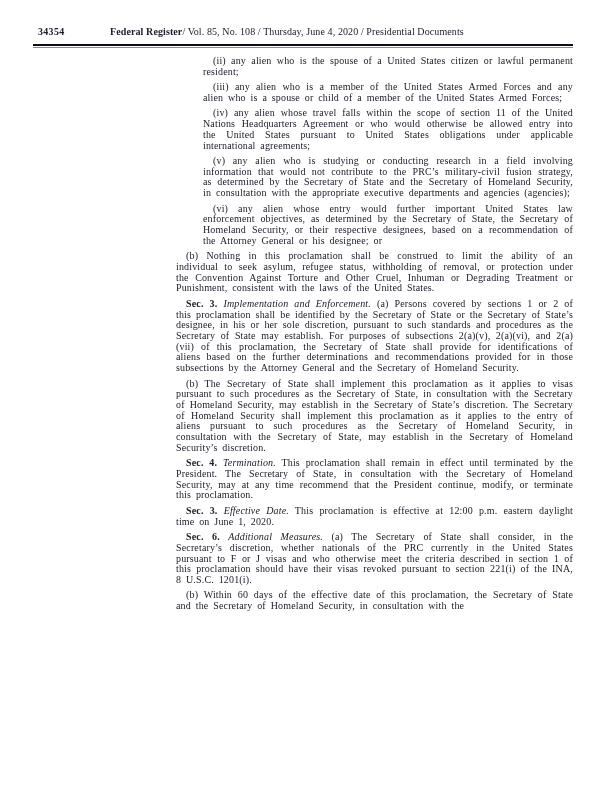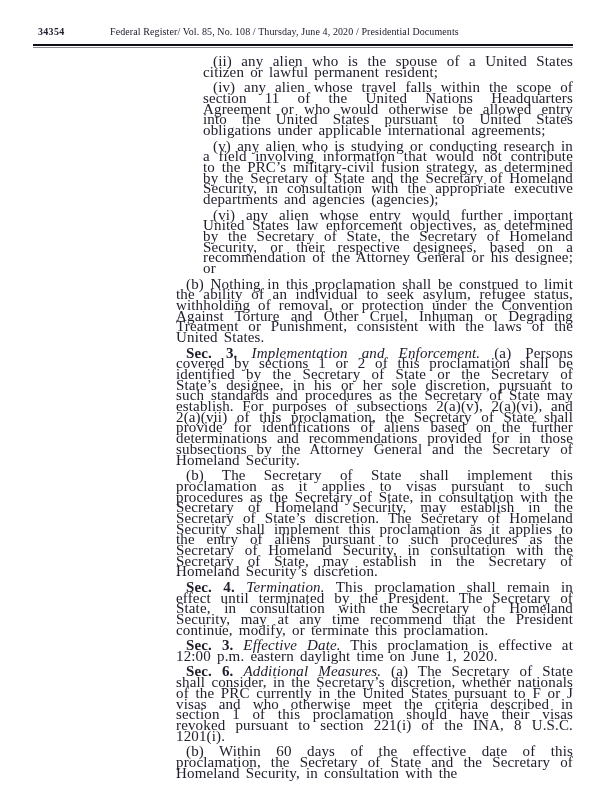--- a/index.html
+++ b/index.html
@@ -33,21 +33,21 @@
     font-weight: bold;
     letter-spacing: 0.3px;
   }
   .citation {
     position: absolute;
     left: 77px;
     top: 0;
     letter-spacing: 0.1px;
   }
   .citation .pub {
-    font-weight: normal;
+    font-weight: bold;
   }
   .header-rule {
     position: absolute;
     top: 44px;
     left: 33px;
     width: 540px;
   }
   .rule-thick {
     height: 2px;
     background: #0e0e18;
@@ -59,21 +59,21 @@
   }
   
   .doc-body {
     position: absolute;
     top: 56px;
     left: 176px;
     width: 397px;
   }
   .para {
     margin: 0 0 4.8px 0;
-    font-size: 15px;
+    font-size: 10px;
     line-height: 10.7px;
     text-align: justify;
     letter-spacing: 0.15px;
     word-spacing: 2.2px;
     font-family: Liberation Serif, serif;
   }
   .para.item {
     margin-left: 27px;
   }
   .para.para {
@@ -98,20 +98,21 @@
     </span>
   </header>
 
   <div class="header-rule">
     <div class="rule-thick"></div>
     <div class="rule-thin"></div>
   </div>
 
   <main class="doc-body" id="doc-body">
       <p class="para item">(ii) any alien who is the spouse of a United States citizen or lawful permanent resident;</p>
+      <p class="para item">(iii) any alien who is a member of the United States Armed Forces and any alien who is a spouse or child of a member of the United States Armed Forces;</p>
       <p class="para item">(iv) any alien whose travel falls within the scope of section 11 of the United Nations Headquarters Agreement or who would otherwise be allowed entry into the United States pursuant to United States obligations under applicable international agreements;</p>
       <p class="para item">(v) any alien who is studying or conducting research in a field involving information that would not contribute to the PRC’s military-civil fusion strategy, as determined by the Secretary of State and the Secretary of Homeland Security, in consultation with the appropriate executive departments and agencies (agencies);</p>
       <p class="para item">(vi) any alien whose entry would further important United States law enforcement objectives, as determined by the Secretary of State, the Secretary of Homeland Security, or their respective designees, based on a recommendation of the Attorney General or his designee; or</p>
       <p class="para para">(b) Nothing in this proclamation shall be construed to limit the ability of an individual to seek asylum, refugee status, withholding of removal, or protection under the Convention Against Torture and Other Cruel, Inhuman or Degrading Treatment or Punishment, consistent with the laws of the United States.</p>
       <p class="para sec"><span class="sec-label">Sec. 3.</span> <span class="sec-title">Implementation and Enforcement.</span> (a) Persons covered by sections 1 or 2 of this proclamation shall be identified by the Secretary of State or the Secretary of State’s designee, in his or her sole discretion, pursuant to such standards and procedures as the Secretary of State may establish. For purposes of subsections 2(a)(v), 2(a)(vi), and 2(a)(vii) of this proclamation, the Secretary of State shall provide for identifications of aliens based on the further determinations and recommendations provided for in those subsections by the Attorney General and the Secretary of Homeland Security.</p>
       <p class="para para">(b) The Secretary of State shall implement this proclamation as it applies to visas pursuant to such procedures as the Secretary of State, in consultation with the Secretary of Homeland Security, may establish in the Secretary of State’s discretion. The Secretary of Homeland Security shall implement this proclamation as it applies to the entry of aliens pursuant to such procedures as the Secretary of Homeland Security, in consultation with the Secretary of State, may establish in the Secretary of Homeland Security’s discretion.</p>
       <p class="para sec"><span class="sec-label">Sec. 4.</span> <span class="sec-title">Termination.</span> This proclamation shall remain in effect until terminated by the President. The Secretary of State, in consultation with the Secretary of Homeland Security, may at any time recommend that the President continue, modify, or terminate this proclamation.</p>
       <p class="para sec"><span class="sec-label">Sec. 3.</span> <span class="sec-title">Effective Date.</span> This proclamation is effective at 12:00 p.m. eastern daylight time on June 1, 2020.</p>
       <p class="para sec"><span class="sec-label">Sec. 6.</span> <span class="sec-title">Additional Measures.</span> (a) The Secretary of State shall consider, in the Secretary’s discretion, whether nationals of the PRC currently in the United States pursuant to F or J visas and who otherwise meet the criteria described in section 1 of this proclamation should have their visas revoked pursuant to section 221(i) of the INA, 8 U.S.C. 1201(i).</p>
       <p class="para para">(b) Within 60 days of the effective date of this proclamation, the Secretary of State and the Secretary of Homeland Security, in consultation with the</p>

